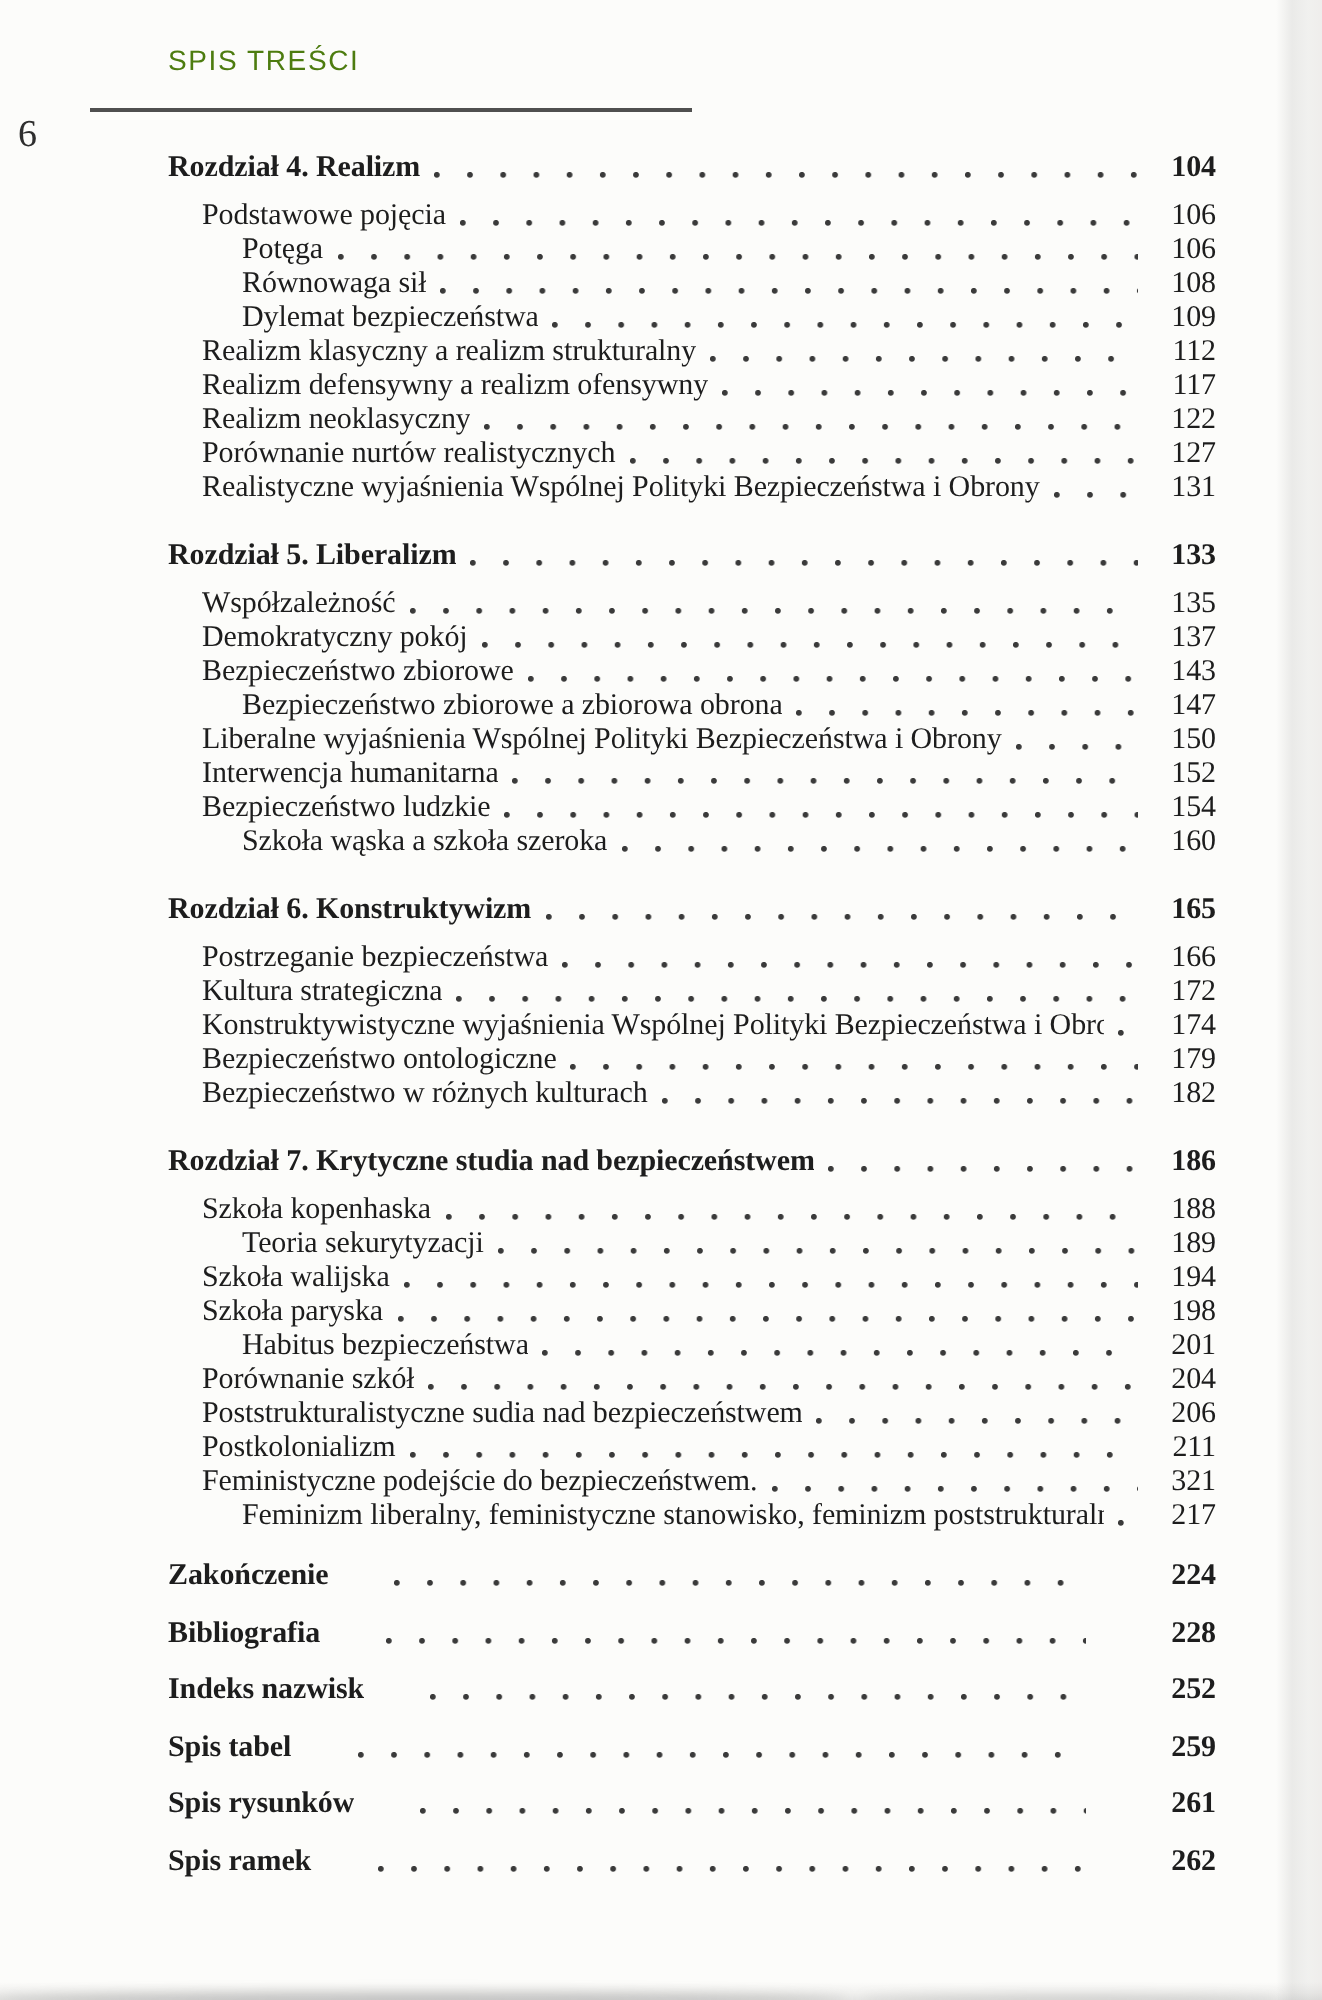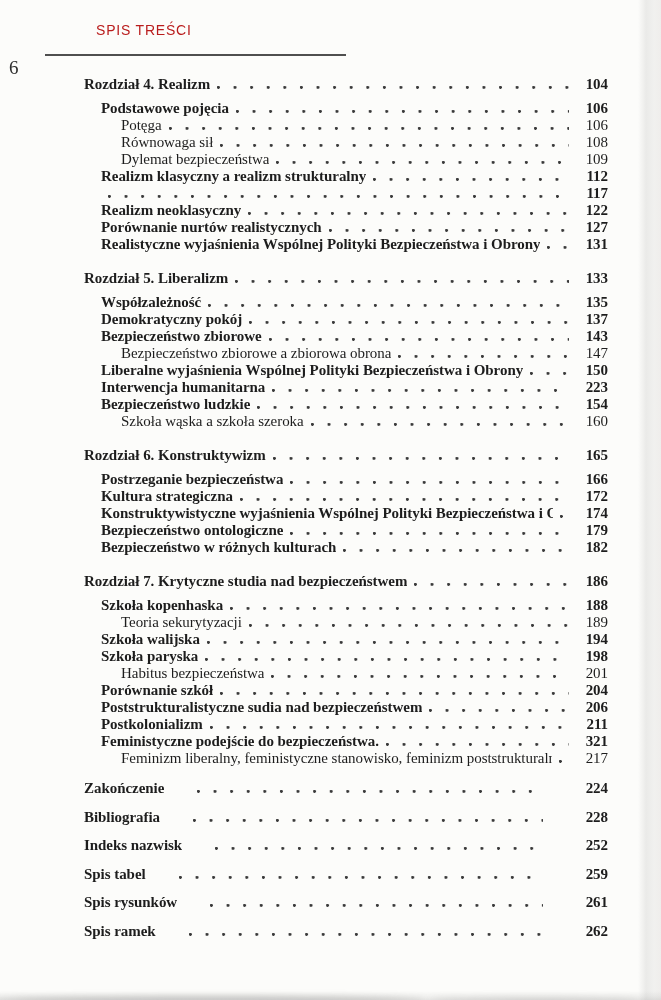--- a/index.html
+++ b/index.html
@@ -12,22 +12,21 @@
     font-family: "Liberation Serif", serif;
     color: #1d1d1d;
   }
   .running-header {
     position: absolute;
     left: 84px;
     top: 22px;
     font-family: "Liberation Sans", sans-serif;
     font-size: 14px;
     letter-spacing: 0.8px;
-    color: #b91c1c;
-    margin-left: 12px;
+    color: #4d7c0f;
   }
   .header-rule {
     position: absolute;
     left: 45px;
     top: 54px;
     width: 301px;
     height: 2px;
     background: #4f4f4f;
   }
   .folio {
@@ -47,21 +46,21 @@
   }
   .section + .section { margin-top: 17px; }
   .row {
     display: flex;
     align-items: baseline;
     height: 17px;
     line-height: 17px;
   }
   .row.chapter { font-weight: bold; }
   .row.chapter { margin-bottom: 7px; }
-  .row.ind1 { padding-left: 17px; font-weight: bold; }
+  .row.ind1 { padding-left: 17px; }
   .row.ind2 { padding-left: 37px; }
   .t-label {
     flex: 0 1 auto;
     white-space: nowrap;
     overflow: hidden;
   }
   .t-leader {
     flex: 1 1 10px;
     min-width: 0;
     height: 13px;
@@ -149,20 +148,21 @@
           <span class="t-label">Dylemat bezpieczeństwa</span>
           <span class="t-leader"></span>
           <span class="t-page">109</span>
         </div>
         <div class="row ind1">
           <span class="t-label">Realizm klasyczny a realizm strukturalny</span>
           <span class="t-leader"></span>
           <span class="t-page">112</span>
         </div>
         <div class="row ind1">
+          <span class="t-label">Realizm defensywny a realizm ofensywny</span>
           <span class="t-leader"></span>
           <span class="t-page">117</span>
         </div>
         <div class="row ind1">
           <span class="t-label">Realizm neoklasyczny</span>
           <span class="t-leader"></span>
           <span class="t-page">122</span>
         </div>
         <div class="row ind1">
           <span class="t-label">Porównanie nurtów realistycznych</span>
@@ -202,21 +202,21 @@
           <span class="t-page">147</span>
         </div>
         <div class="row ind1">
           <span class="t-label">Liberalne wyjaśnienia Wspólnej Polityki Bezpieczeństwa i Obrony</span>
           <span class="t-leader"></span>
           <span class="t-page">150</span>
         </div>
         <div class="row ind1">
           <span class="t-label">Interwencja humanitarna</span>
           <span class="t-leader"></span>
-          <span class="t-page">223</span>
+          <span class="t-page">152</span>
         </div>
         <div class="row ind1">
           <span class="t-label">Bezpieczeństwo ludzkie</span>
           <span class="t-leader"></span>
           <span class="t-page">154</span>
         </div>
         <div class="row ind2">
           <span class="t-label">Szkoła wąska a szkoła szeroka</span>
           <span class="t-leader"></span>
           <span class="t-page">160</span>
@@ -294,21 +294,21 @@
           <span class="t-label">Poststrukturalistyczne sudia nad bezpieczeństwem</span>
           <span class="t-leader"></span>
           <span class="t-page">206</span>
         </div>
         <div class="row ind1">
           <span class="t-label">Postkolonializm</span>
           <span class="t-leader"></span>
           <span class="t-page">211</span>
         </div>
         <div class="row ind1">
-          <span class="t-label">Feministyczne podejście do bezpieczeństwa.</span>
+          <span class="t-label">Feministyczne podejście do bezpieczeństwem.</span>
           <span class="t-leader"></span>
           <span class="t-page">321</span>
         </div>
         <div class="row ind2">
           <span class="t-label">Feminizm liberalny, feministyczne stanowisko, feminizm poststrukturalny</span>
           <span class="t-leader"></span>
           <span class="t-page">217</span>
         </div>
       </div>
       <div class="backmatter">

